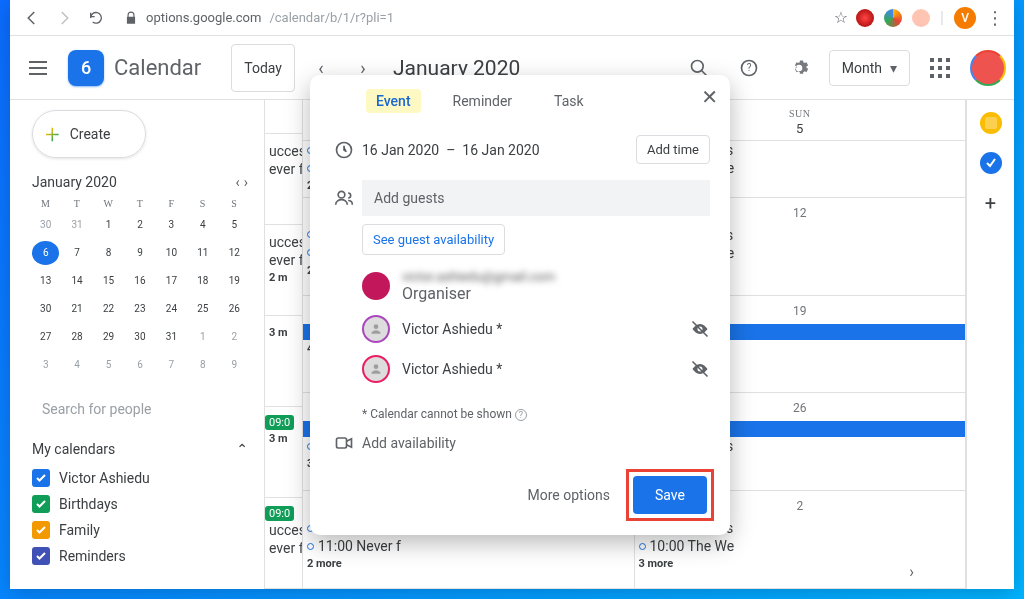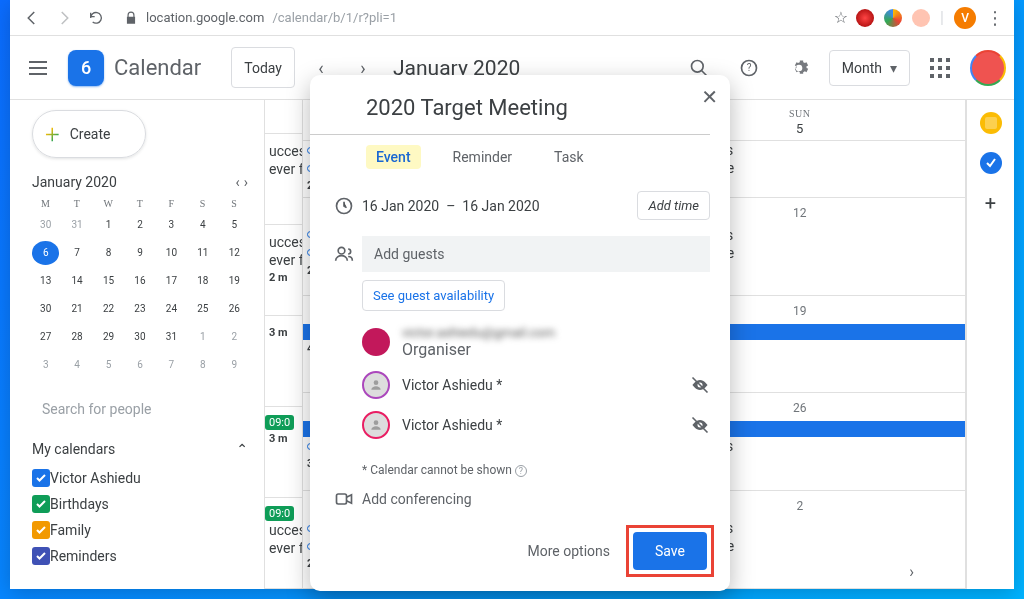--- a/index.html
+++ b/index.html
@@ -10,21 +10,21 @@
   .nav-btn { width:24px; height:24px; display:flex; align-items:center; justify-content:center; color:#5f6368; border-radius:50%; }
   .addr { display:flex; align-items:center; gap:8px; flex:1; padding:0 8px; color:#5f6368; font-size:13px; }
   .right-ext { display:flex; align-items:center; gap:10px; }
   .ext-ico { width:18px; height:18px; border-radius:50%; }
   .avatar-badge { width:22px; height:22px; border-radius:50%; background:#f57c00; color:#fff; display:flex; align-items:center; justify-content:center; font-size:12px; font-weight:500; }
   .app-header { height:64px; display:flex; align-items:center; padding:0 8px; gap:10px; border-bottom:1px solid #e0e0e0; }
   .burger span { width:18px; height:2px; background:#5f6368; display:block; }
   .burger { display:flex; flex-direction:column; gap:4px; width:40px; justify-content:center; align-items:center; padding:8px; }
   .cal-logo { width:36px; height:36px; background:#1a73e8; border-radius:8px; color:#fff; display:flex; align-items:center; justify-content:center; font-size:18px; font-weight:500; box-shadow:0 1px 2px rgba(26,115,232,.5); }
   .app-title { font-size:22px; color:#5f6368; margin-right:20px; }
-  .today-btn { border:1px solid #dadce0; height:41px; padding:0 12px; display:flex; align-items:center; border-radius:4px; color:#3c4043; font-size:14px; }
+  .today-btn { border:1px solid #dadce0; height:48px; padding:0 12px; display:flex; align-items:center; border-radius:4px; color:#3c4043; font-size:14px; }
   .hnav-arrow { width:32px; color:#5f6368; display:flex; align-items:center; justify-content:center; font-size:18px; }
   .month-lbl { font-size:21px; color:#3c4043; margin-left:4px; }
   .head-spacer { flex:1; }
   .hico { width:40px; height:40px; display:flex; align-items:center; justify-content:center; color:#5f6368; }
   .view-sel { border:1px solid #dadce0; height:36px; border-radius:4px; display:flex; align-items:center; padding:0 12px; gap:8px; color:#3c4043; font-size:14px; }
   .apps-grid { display:grid; grid-template-columns:repeat(3,4px); grid-template-rows:repeat(3,4px); gap:4px; }
   .apps-grid span { background:#5f6368; }
   .profile-avatar { width:36px; height:36px; border-radius:50%; background:#ef5350; border:2px solid; border-color:#ea4335 #fbbc04 #34a853 #4285f4; }
   .content { display:flex; height:calc(100% - 100px); }
   .sidebar { width:255px; padding:10px 16px 0 22px; border-right:1px solid #e0e0e0; }
@@ -32,21 +32,21 @@
   .plus { font-size:26px; font-weight:300; background:linear-gradient(135deg,#ea4335,#fbbc04,#34a853,#4285f4); -webkit-background-clip:text; color:transparent; line-height:1; }
   .mini-header { display:flex; align-items:center; justify-content:space-between; font-size:14px; color:#3c4043; margin-bottom:8px; }
   .mini-nav { display:flex; gap:4px; color:#5f6368; }
   .mini-grid { display:grid; grid-template-columns:repeat(7,1fr); gap:4px; font-size:10px; color:#70757a; text-align:center; }
   .mini-grid .dow { font-weight:500; }
   .mini-grid .d { height:24px; line-height:24px; color:#3c4043; }
   .mini-grid .d.muted { color:#9aa0a6; }
   .mini-grid .d.today { background:#1a73e8; color:#fff; border-radius:50%; }
   .search-people { margin:14px 0; height:36px; display:flex; align-items:center; color:#9aa0a6; font-size:14px; padding:0 10px; }
   .my-cal-hdr { display:flex; justify-content:space-between; align-items:center; font-size:14px; color:#3c4043; margin-bottom:8px; }
-  .cal-item { display:flex; align-items:center; gap:0; font-size:14px; color:#3c4043; padding:4px 0; }
+  .cal-item { display:flex; align-items:center; gap:9px; font-size:14px; color:#3c4043; padding:4px 0; }
   .cbx { width:18px; height:18px; border-radius:3px; display:flex; align-items:center; justify-content:center; color:#fff; }
   .grid-wrap { flex:1; position:relative; }
   .daycols { display:flex; height:100%; }
   .daycol { flex:1; border-right:1px solid #e0e0e0; display:flex; flex-direction:column; overflow:hidden; }
   .daycol .hdr { text-align:center; border-bottom:1px solid #e0e0e0; padding:6px 0 4px; }
   .dow { font-size:10px; color:#70757a; letter-spacing:.5px;font-family:Liberation Serif, serif; }
   .dnum { font-size:13px; color:#3c4043; margin-top:2px; }
   .ev { font-size:14px; padding:1px 4px; white-space:nowrap; overflow:hidden; color:#3c4043; display:flex; align-items:center; gap:4px; }
   .ev .dot { width:7px; height:7px; border-radius:50%; border:1.5px solid #1a73e8; display:inline-block; }
   .more { font-size:11px; padding:2px 4px; font-weight:bold; color:#3c4043; }
@@ -56,21 +56,21 @@
   .sp-ico { width:22px; height:22px; border-radius:50%; display:flex; align-items:center; justify-content:center; }
   .modal { position:absolute; left:300px; top:75px; width:420px; background:#fff; border-radius:10px; box-shadow:0 8px 24px rgba(0,0,0,.28); padding:14px 0 14px 0; }
   .close-x { position:absolute; right:12px; top:10px; color:#5f6368; font-size:20px; }
   .m-title { font-size:22px; color:#3c4043; padding:6px 0 14px 56px; border-bottom:1px solid #ccc; margin:0 20px 10px 0; }
   .m-tabs { padding-left:56px; display:flex; gap:22px; font-size:14px; margin-bottom:18px; }
   .m-tab { color:#5f6368; padding:4px 10px; }
   .m-tab.active { color:#1967d2; background:#fef9c3; border-radius:4px; font-weight:500; }
   .m-row { display:flex; align-items:center; padding:4px 20px 4px 16px; min-height:36px; }
   .m-ico { width:36px; color:#5f6368; display:flex; justify-content:center; }
   .m-content { flex:1; font-size:14px; color:#3c4043; }
-  .pill-btn { border:1px solid #dadce0; padding:6px 10px; font-size:13px; color:#3c4043; border-radius:4px;font-style:italic; }
+  .pill-btn { border:1px solid #dadce0; padding:6px 10px; font-size:13px; color:#3c4043; border-radius:4px; }
   .guest-input { background:#f1f3f4; flex:1; padding:10px 12px; font-size:14px; color:#5f6368; }
   .guest-avail { border:1px solid #dadce0; color:#1a73e8; font-size:13px; padding:7px 10px; border-radius:4px; display:inline-block; }
   .guest { display:flex; align-items:center; gap:12px; padding:6px 0; }
   .gavatar { width:28px; height:28px; border-radius:50%; background:#ddd; display:flex; align-items:center; justify-content:center; }
   .eye-off { color:#5f6368; }
   .note { font-size:12px; color:#5f6368; }
   .modal-footer { display:flex; justify-content:flex-end; align-items:center; gap:16px; padding:8px 16px 0 0; }
   .more-opt { font-size:14px; color:#5f6368; }
   .save-wrap { border:3px solid #ea4335; padding:4px; }
   .save-btn { background:#1a73e8; color:#fff; padding:11px 22px; border-radius:4px; font-size:14px; font-weight:400; }
@@ -95,21 +95,21 @@
       </div>
     <div class="nav-btn">
         <svg width="16" height="16" viewBox="0 0 24 24">
           <path fill="none" stroke="#5f6368" stroke-width="2" d="M4 12a8 8 0 1 1 3 6M4 4v6h6"></path>
         </svg>
       </div>
     <div class="addr">
       <svg width="14" height="14" viewBox="0 0 24 24">
           <path fill="#5f6368" d="M6 10V7a6 6 0 1 1 12 0v3h1v12H5V10h1zm2 0h8V7a4 4 0 1 0-8 0v3z"></path>
         </svg>
-      <span>location.google.com</span>
+      <span>options.google.com</span>
         <span style="color:#9aa0a6">/calendar/b/1/r?pli=1</span>
     </div>
     <span style="color:#5f6368">☆</span>
     <div class="right-ext">
       <span class="ext-ico" style="background:radial-gradient(#f44,#900)"></span>
       <span class="ext-ico" style="background:conic-gradient(#fbbc04,#ea4335,#34a853,#4285f4)"></span>
       <span class="ext-ico" style="background:#ff5722;opacity:.35"></span>
       <span style="color:#dadce0">|</span>
       <span class="avatar-badge">V</span>
       <span style="color:#5f6368;font-size:18px">⋮</span>
@@ -373,21 +373,20 @@
           <svg width="12" height="12">
             <path d="M2 6l3 3 5-7" stroke="#fff" fill="none" stroke-width="2"></path>
           </svg>
         </div>
       <div class="sp-ico" style="color:#3c4043;font-size:20px">+</div>
     </div>
   </div>
 
   <div class="modal">
     <div class="close-x">✕</div>
-    <div class="m-title">2020 Target Meeting</div>
     <div class="m-tabs">
       <div class="m-tab active">Event</div>
       <div class="m-tab">Reminder</div>
       <div class="m-tab">Task</div>
     </div>
     <div class="m-row">
       <div class="m-ico">
           <svg width="20" height="20" viewBox="0 0 24 24">
             <circle cx="12" cy="12" r="9" fill="none" stroke="#5f6368" stroke-width="2"></circle>
             <path stroke="#5f6368" stroke-width="2" d="M12 7v5l3 2"></path>
@@ -452,21 +451,21 @@
       <div class="note" style="margin-top:18px"><span>* Calendar cannot be shown</span> <span style="display:inline-block;width:12px;height:12px;border:1px solid #9aa0a6;border-radius:50%;text-align:center;font-size:9px;color:#9aa0a6">?</span></div>
     </div>
       </div>
     <div class="m-row">
       <div class="m-ico">
           <svg width="20" height="20" viewBox="0 0 24 24">
             <rect x="3" y="6" width="12" height="12" rx="2" fill="none" stroke="#5f6368" stroke-width="2"></rect>
             <path fill="none" stroke="#5f6368" stroke-width="2" d="M15 10l6-3v10l-6-3"></path>
           </svg>
         </div>
-      <div class="m-content" style="color:#5f6368">Add conferencing</div>
+      <div class="m-content" style="color:#5f6368">Add availability</div>
     </div>
     <div class="modal-footer">
       <div class="more-opt">More options</div>
       <div class="save-wrap">
           <div class="save-btn">Save</div>
         </div>
     </div>
   </div>
 </div>
 

